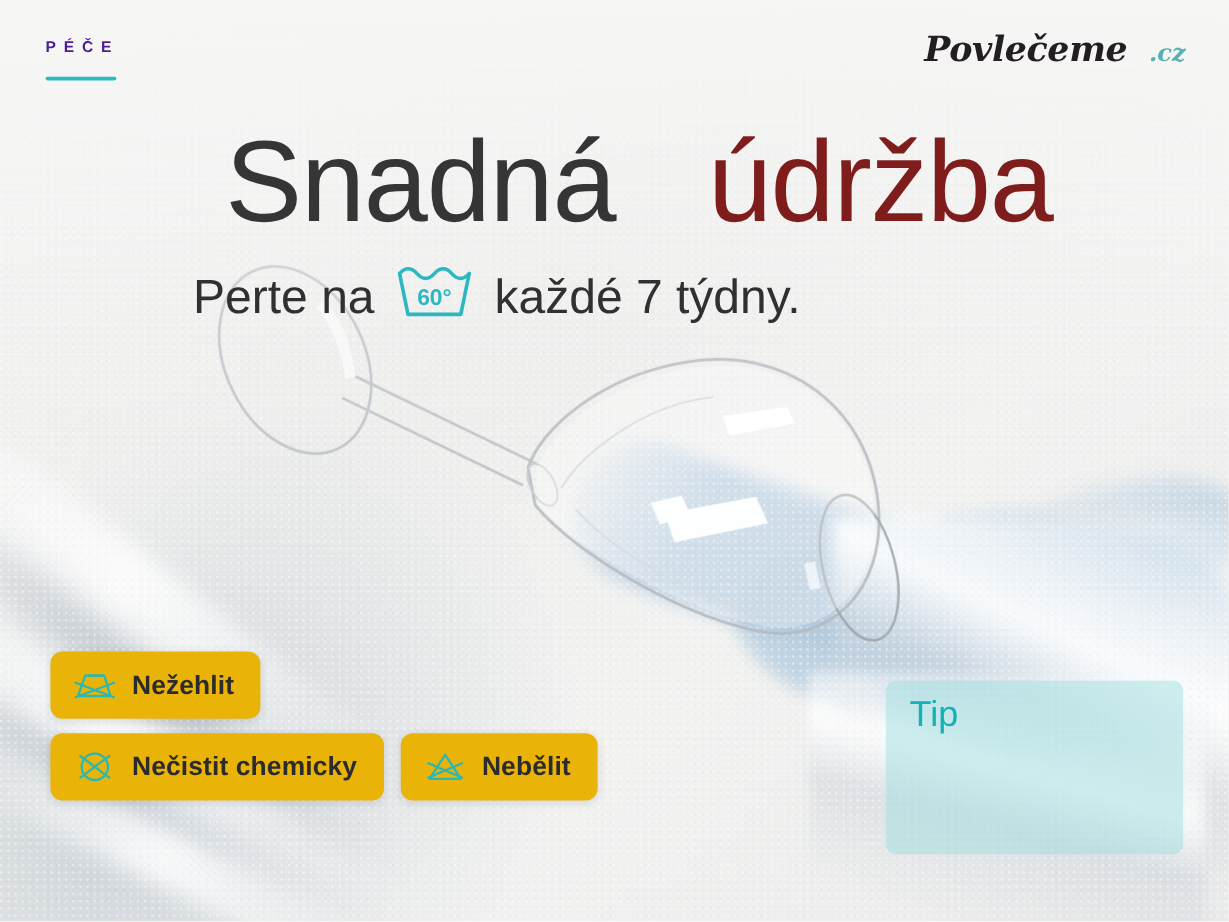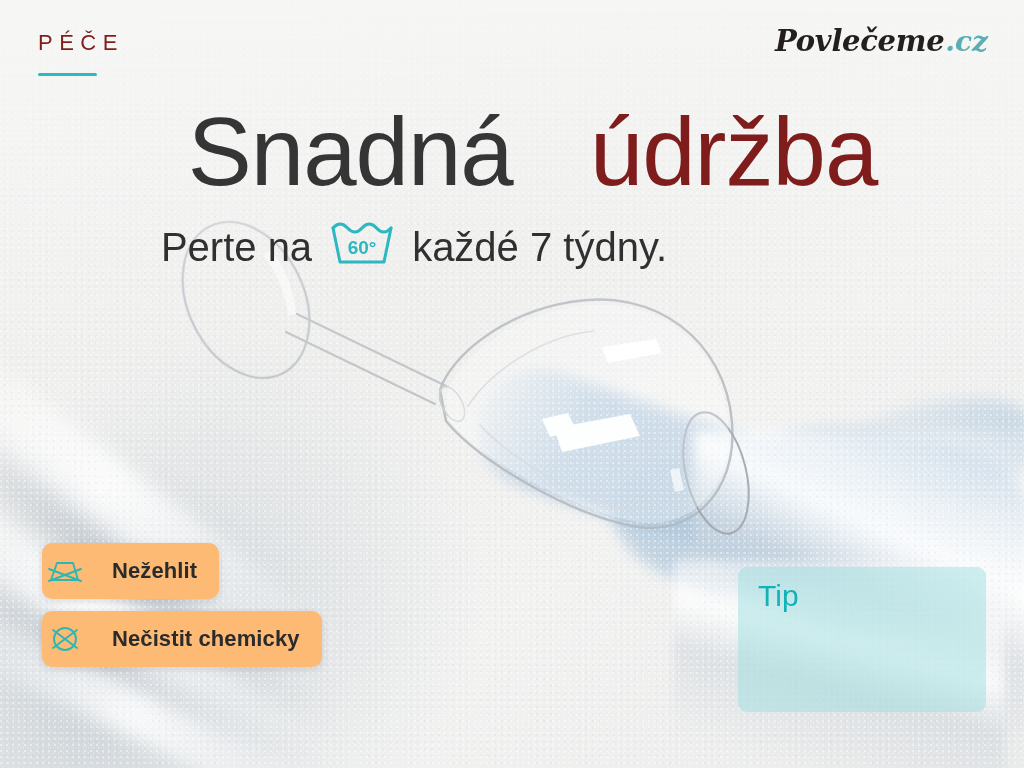--- a/index.html
+++ b/index.html
@@ -122,24 +122,24 @@
     pointer-events: none;
   }
 
   
   .eyebrow {
     position: absolute;
     left: 38px;
     top: 32px;
   }
   .eyebrow-text {
-    font-size: 22px;
-    font-weight: 400;
+    font-size: 13px;
+    font-weight: 700;
     letter-spacing: 6.5px;
-    color: #7f1d1d;
+    color: #4c1d95;
     line-height: 1;
   }
   .eyebrow-rule {
     margin-top: 19px;
     width: 59px;
     height: 3px;
     background: #28bcc0;
     border-radius: 2px;
   }
 
@@ -156,23 +156,23 @@
     font-style: italic;
     font-weight: 700;
     font-size: 29px;
     color: #231f20;
     letter-spacing: -0.3px;
   }
   .brand-tld {
     font-family: "DejaVu Serif", serif;
     font-style: italic;
     font-weight: 700;
-    font-size: 28px;
+    font-size: 20px;
     color: #5aafb5;
-    margin-left: 1px;
+    margin-left: 18px;
   }
 
   
   .headline {
     position: absolute;
     top: 103px;
     left: 0;
     width: 1024px;
     text-align: center;
     font-size: 96px;
@@ -208,24 +208,24 @@
     left: 42px;
     top: 543px;
     width: 560px;
     display: flex;
     flex-wrap: wrap;
     gap: 12px 14px;
   }
   .chip {
     display: flex;
     align-items: center;
-    gap: 30px;
-    background: #fdba74;
+    gap: 14px;
+    background: #eab308;
     border-radius: 10px;
-    padding: 11px 22px 11px 6px;
+    padding: 11px 22px 11px 20px;
     box-shadow: 0 2px 7px rgba(60,70,80,0.16);
   }
   .chip-icon {
     flex: 0 0 auto;
     width: 34px;
     height: 34px;
     display: flex;
     align-items: center;
     justify-content: center;
   }
@@ -379,20 +379,30 @@
         <span class="chip-icon">
           <svg width="32" height="32" viewBox="0 0 32 32" aria-hidden="true">
             <circle cx="16" cy="16" r="11" fill="none" stroke="#2bb8b4" stroke-width="1.9"></circle>
             <path d="M4 7 L28 25" stroke="#2bb8b4" stroke-width="1.9" stroke-linecap="round"></path>
             <path d="M28 7 L4 25" stroke="#2bb8b4" stroke-width="1.9" stroke-linecap="round"></path>
           </svg>
         </span>
         <span class="chip-label">Nečistit chemicky</span>
       </div>
 
+      <div class="chip">
+        <span class="chip-icon">
+          <svg width="34" height="28" viewBox="0 0 34 28" aria-hidden="true">
+            <path d="M17 4 L30 24 L4 24 Z" fill="none" stroke="#2bb8b4" stroke-width="1.9" stroke-linejoin="round"></path>
+            <path d="M3 11 L31 23" stroke="#2bb8b4" stroke-width="1.9" stroke-linecap="round"></path>
+            <path d="M31 11 L3 23" stroke="#2bb8b4" stroke-width="1.9" stroke-linecap="round"></path>
+          </svg>
+        </span>
+        <span class="chip-label">Nebělit</span>
+      </div>
     </div>
 
 
   </div>
 
   <div class="tip">
     <div class="tip-title">Tip</div>
   </div>
 
 </div>

